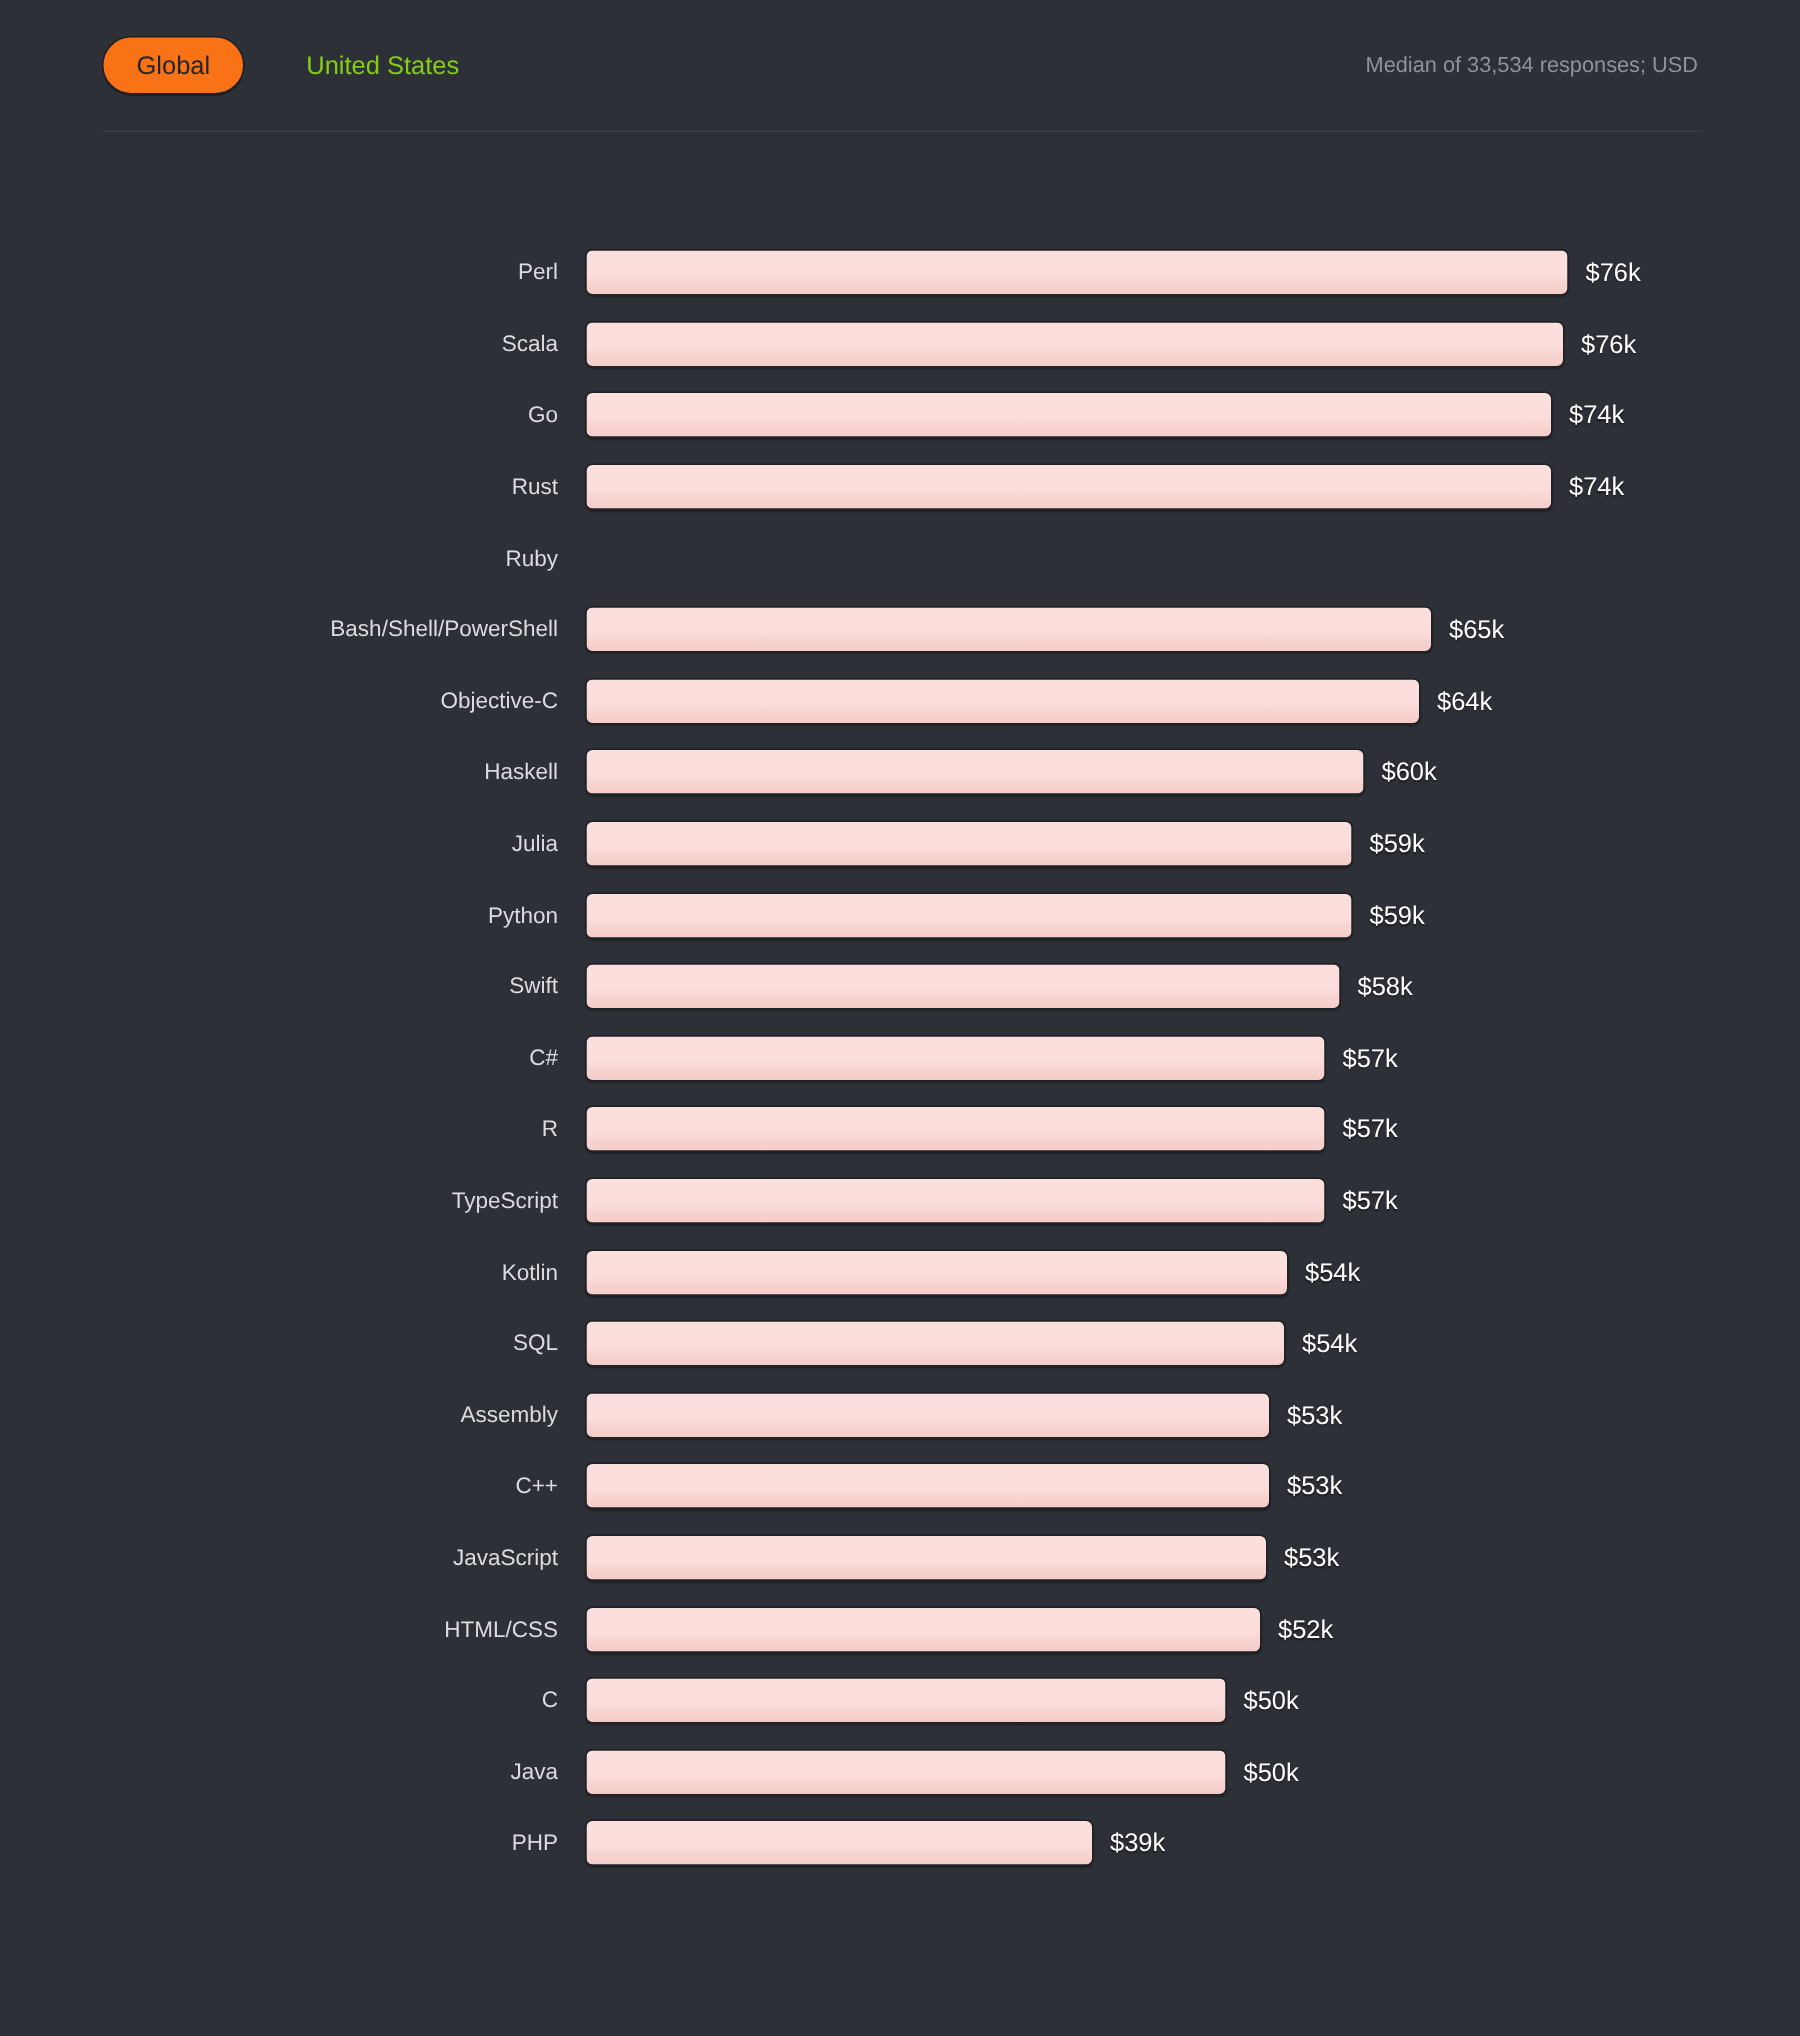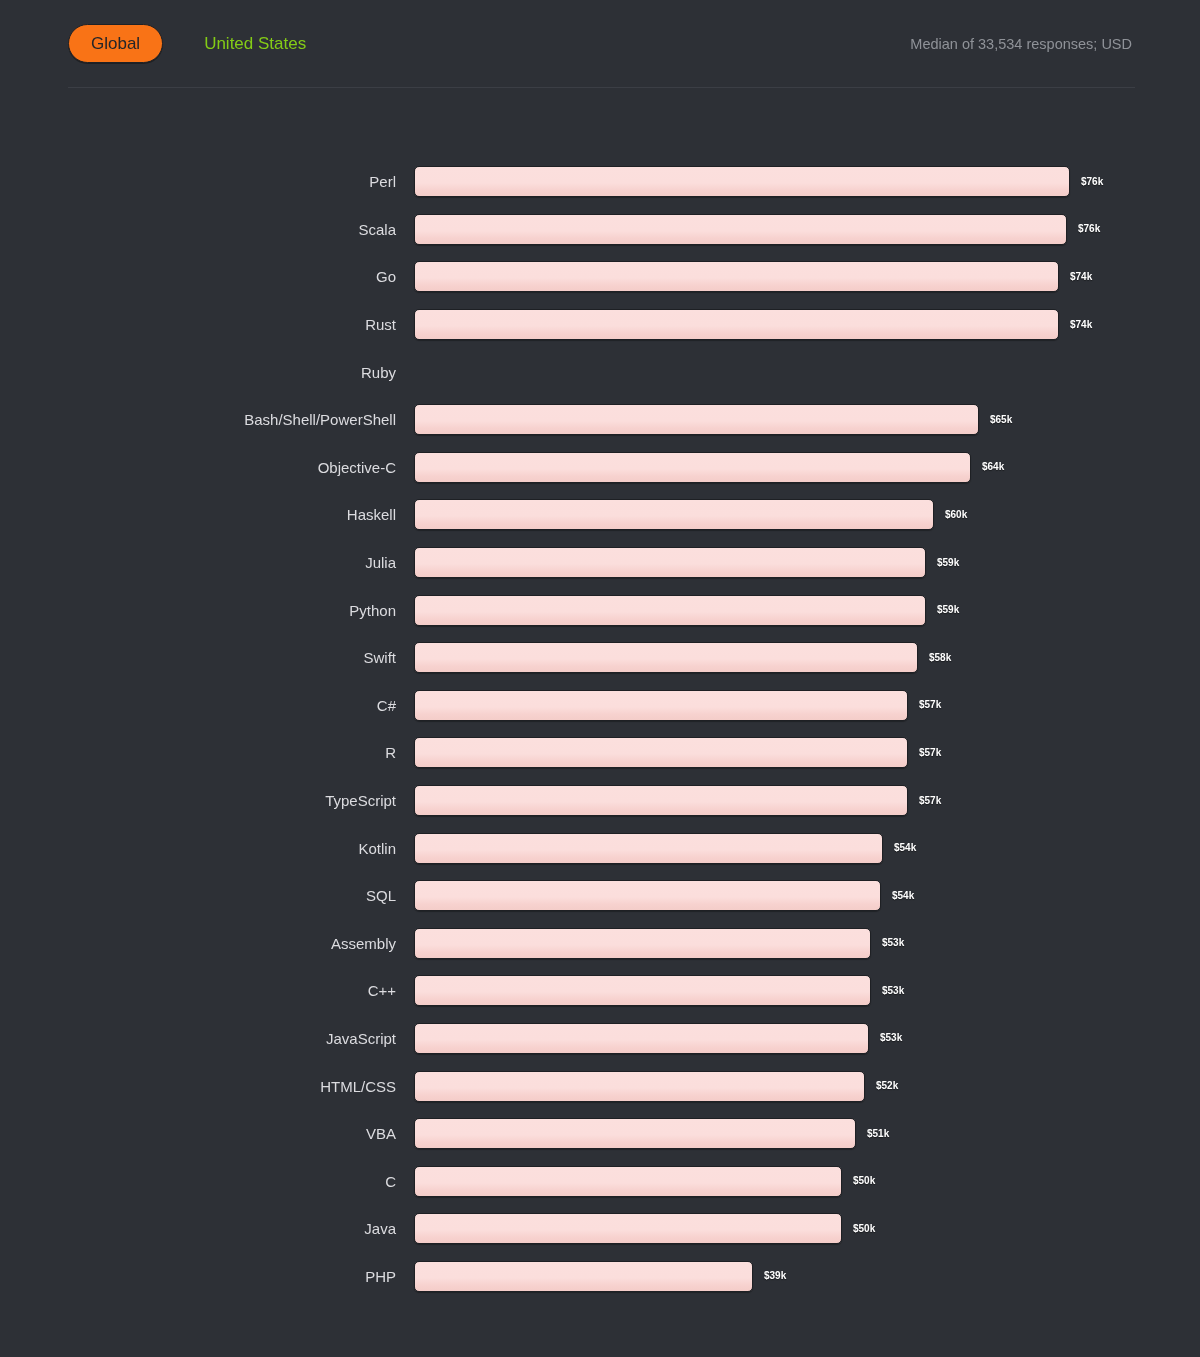--- a/index.html
+++ b/index.html
@@ -60,21 +60,20 @@
     right: 65px;
     top: 87px;
     height: 1px;
     background: #3b3e45;
   }
 
   
   .chart {
     position: relative;
     padding-top: 71px;
-    padding-left: 24px;
   }
   .row {
     display: flex;
     align-items: center;
     height: 47.6px;
   }
   .row-label {
     width: 390px;
     text-align: right;
     padding-right: 18px;
@@ -91,22 +90,22 @@
   }
   .bar {
     height: 31px;
     border-radius: 5px;
     background: linear-gradient(180deg, #fbdfdd 0%, #fbdedc 55%, #f7d2cf 80%, #f4cdc9 100%);
     border: 1px solid #1e2024;
     box-shadow: 0 1px 1px rgba(0,0,0,0.30);
     flex: 0 0 auto;
   }
   .bar-value {
-    font-size: 10px;
-    font-weight: bold;
+    font-size: 17px;
+    font-weight: normal;
     color: #ffffff;
     margin-left: 11px;
     white-space: nowrap;
     line-height: 1;
     text-shadow: 0 1px 1px rgba(0,0,0,0.45);
   }
 </style>
 </head>
 <body>
 
@@ -250,27 +249,20 @@
       </div>
     </div>
     <div class="row">
       <div class="row-label">HTML/CSS</div>
       <div class="bar-wrap">
         <div class="bar" style="width: 451px;"></div>
         <div class="bar-value">$52k</div>
       </div>
     </div>
     <div class="row">
-      <div class="row-label">VBA</div>
-      <div class="bar-wrap">
-        <div class="bar" style="width: 442px;"></div>
-        <div class="bar-value">$51k</div>
-      </div>
-    </div>
-    <div class="row">
       <div class="row-label">C</div>
       <div class="bar-wrap">
         <div class="bar" style="width: 428px;"></div>
         <div class="bar-value">$50k</div>
       </div>
     </div>
     <div class="row">
       <div class="row-label">Java</div>
       <div class="bar-wrap">
         <div class="bar" style="width: 428px;"></div>

